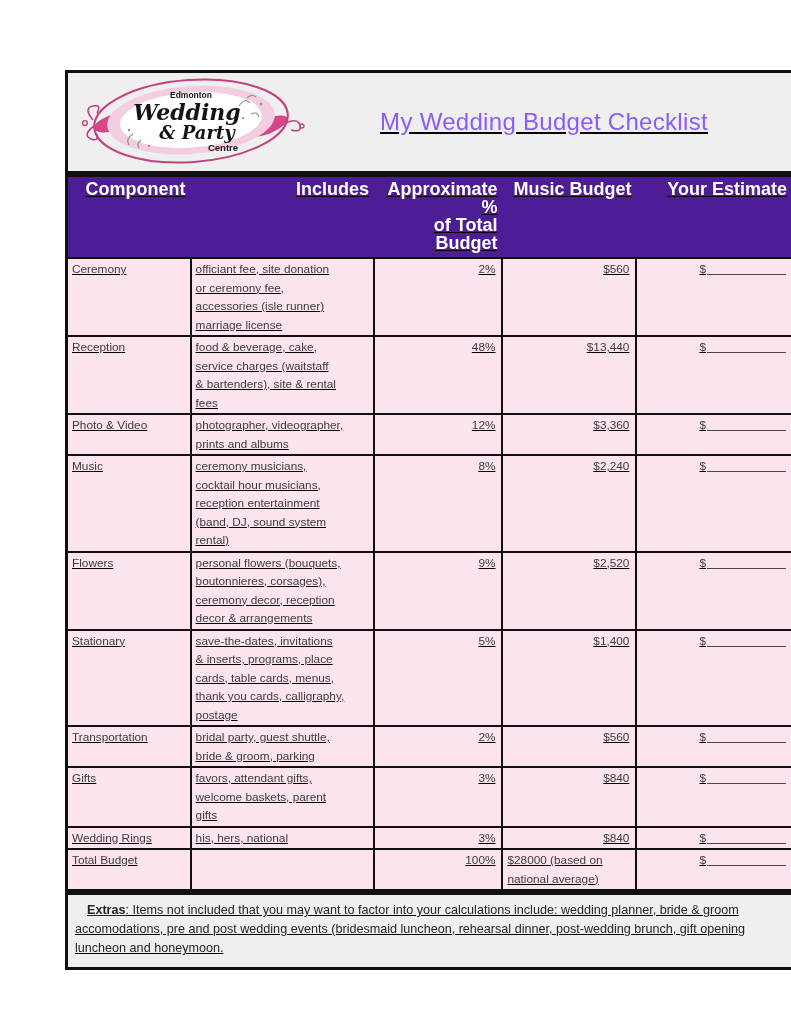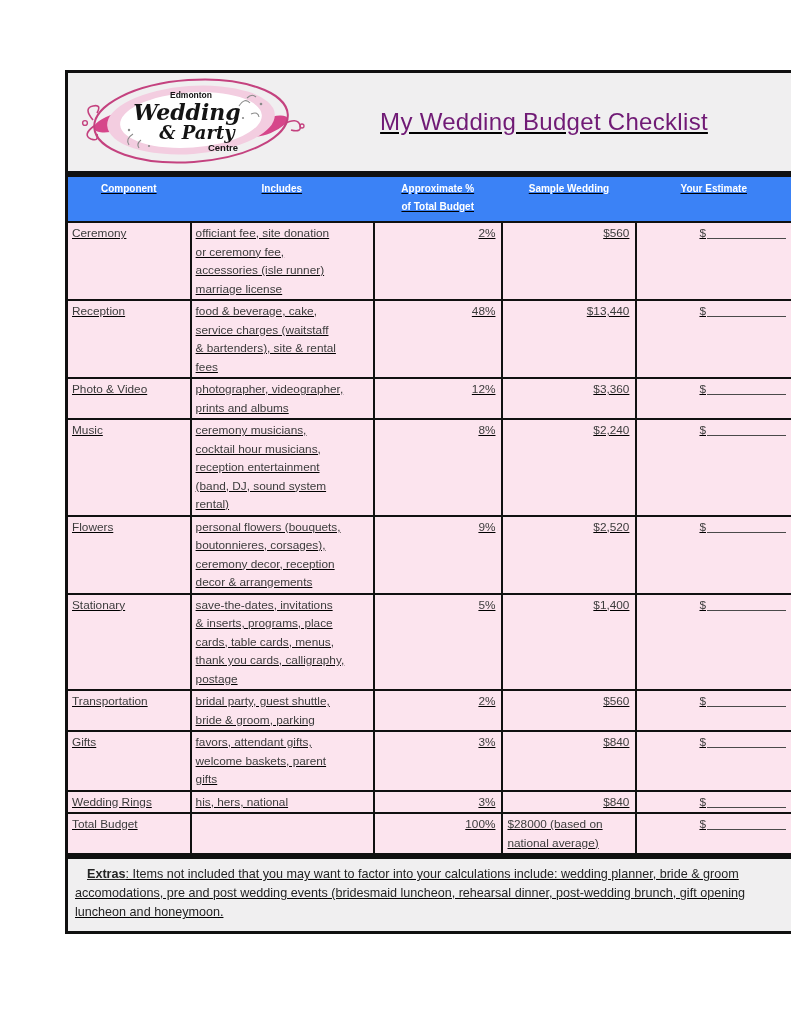--- a/index.html
+++ b/index.html
@@ -29,37 +29,37 @@
     display: flex;
     align-items: center;
     justify-content: center;
   }
   .doc-title {
     flex: 1;
     margin: 0;
     text-align: center;
     font-size: 24px;
     font-weight: 400;
-    color: #701a75;
+    color: #8b5cf6;
     letter-spacing: 0.3px;
     padding-right: 14px;
   }
   
   table.budget {
     width: 100%;
     border-collapse: collapse;
     table-layout: fixed;
     border: 3px solid #101010;
   }
   table.budget th {
-    background: #3b82f6;
+    background: #4c1d95;
     color: #ffffff;
-    font-size: 10px;
+    font-size: 18px;
     font-weight: 700;
-    text-align: center;
+    text-align: right;
     vertical-align: top;
     padding: 3px 5px 5px 4px;
     line-height: 18px;
     white-space: pre-line;
     border: 0;
   }
   table.budget td {
     border: 2px solid #101010;
     background: #fce4ee;
     color: #3c3c3c;
@@ -148,21 +148,21 @@
         <col style="width:117px">
         <col style="width:122px">
         <col style="width:143px">
     </colgroup>
     <thead>
       <tr>
         <th>Component</th>
         <th>Includes</th>
         <th>Approximate %
 of Total Budget</th>
-        <th>Sample Wedding</th>
+        <th>Music Budget</th>
         <th>Your Estimate</th>
       </tr>
     </thead>
     <tbody>
       <tr>
         <td>Ceremony</td>
         <td>officiant fee, site donation
 or ceremony fee,
 accessories (isle runner)
 marriage license</td>

